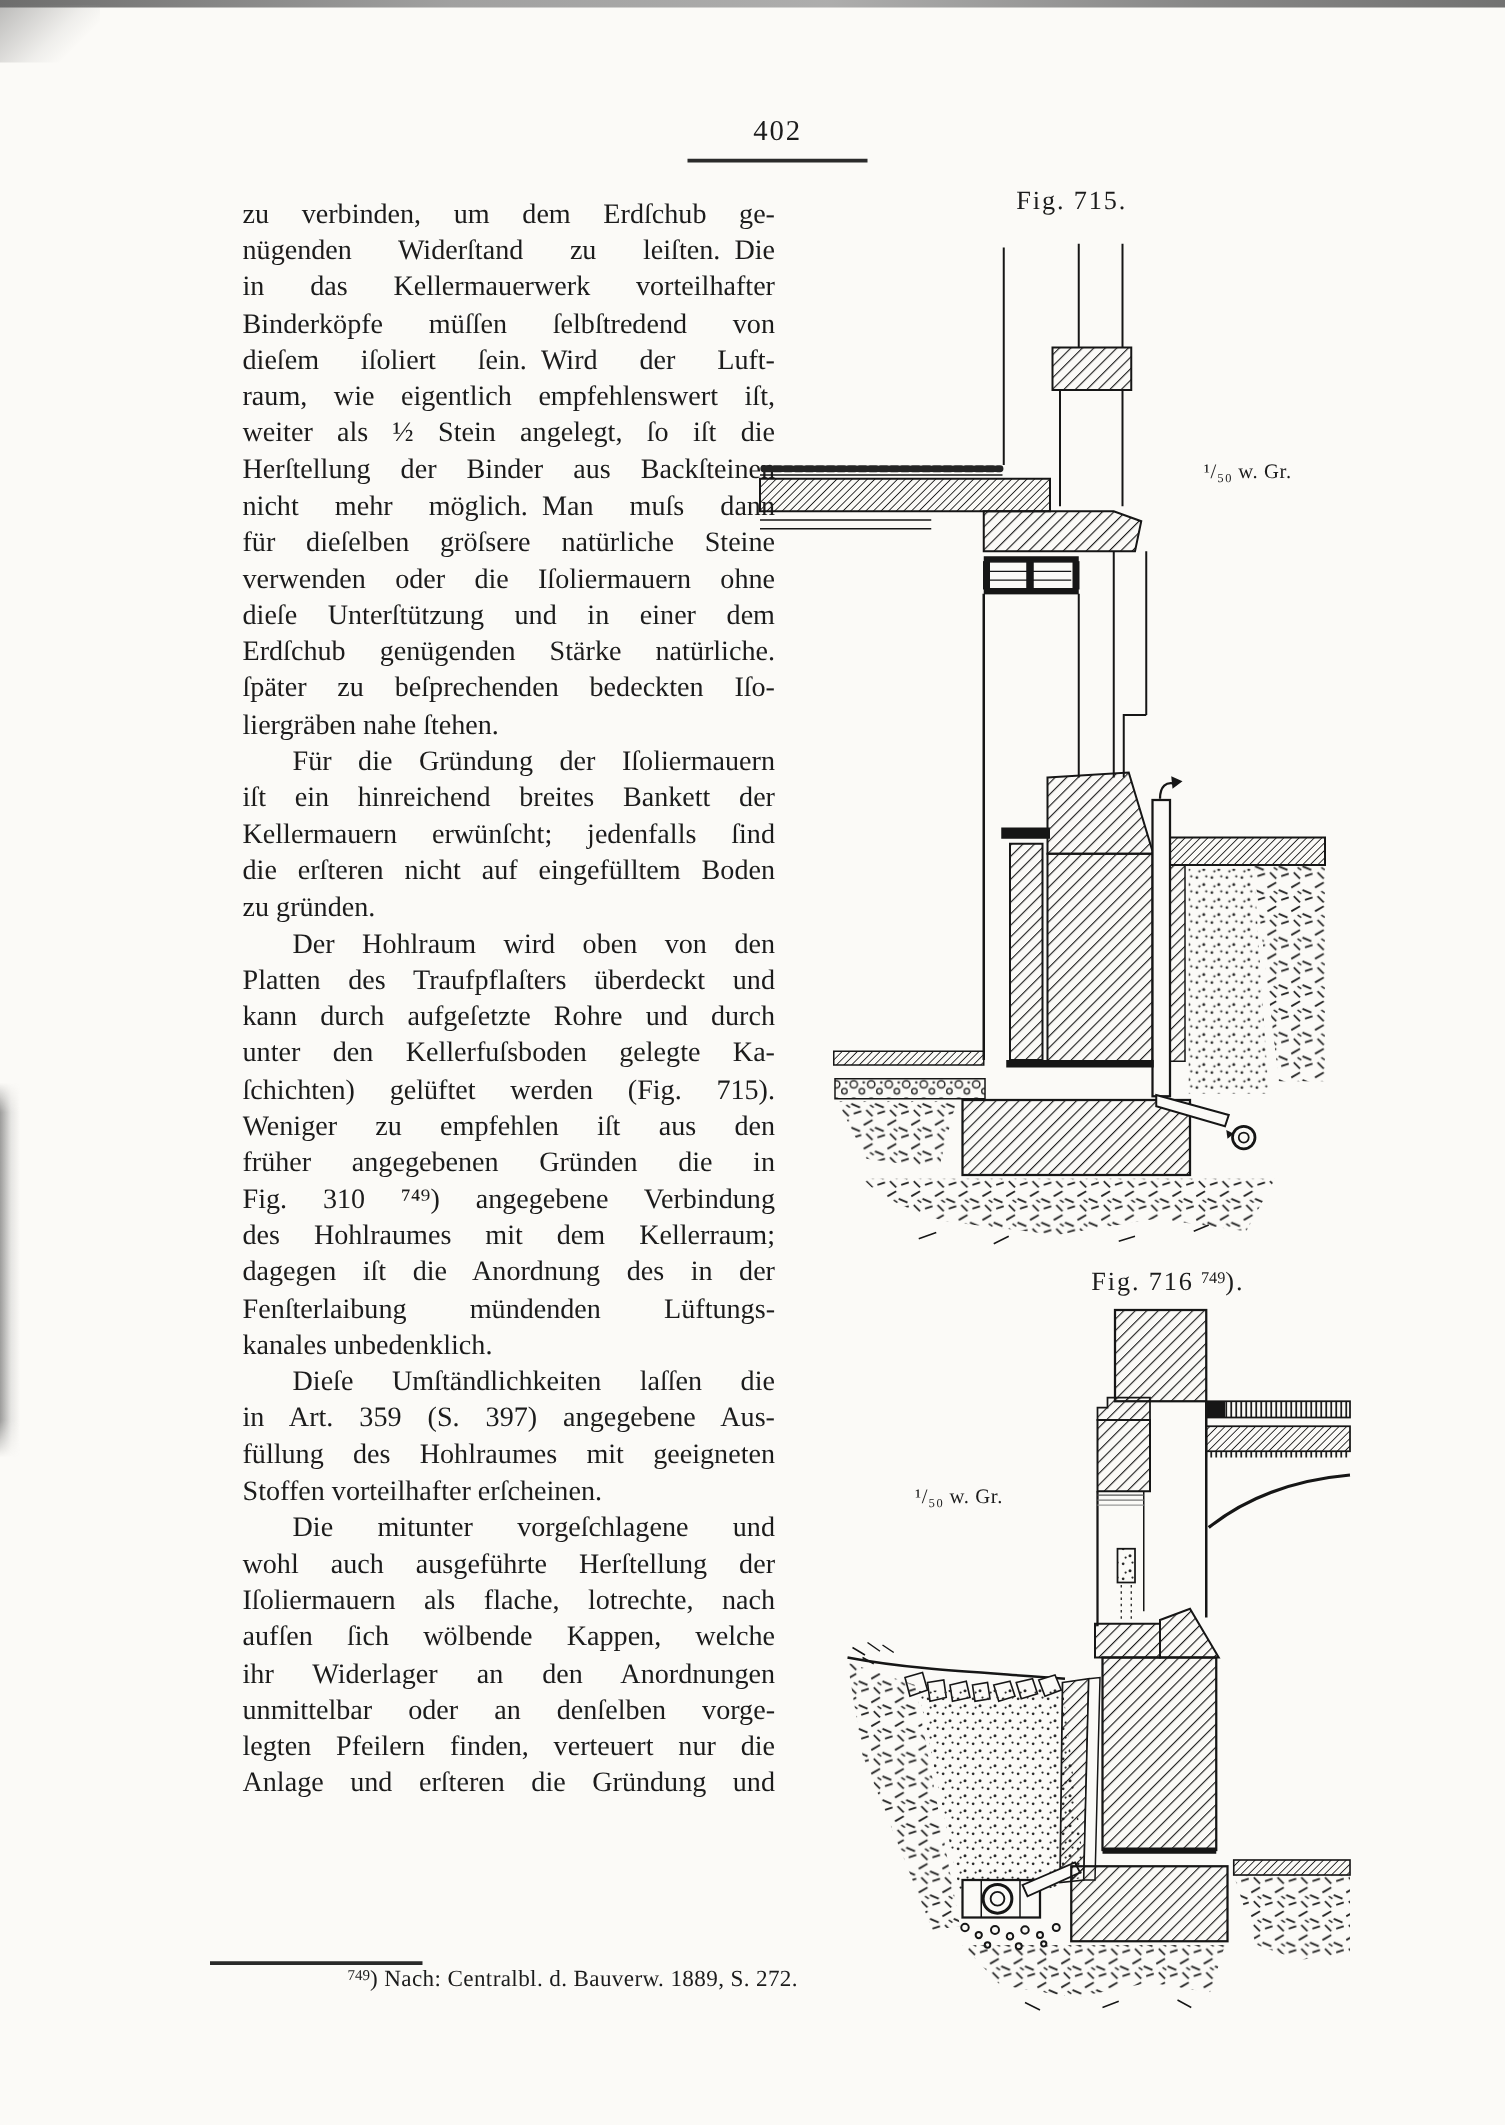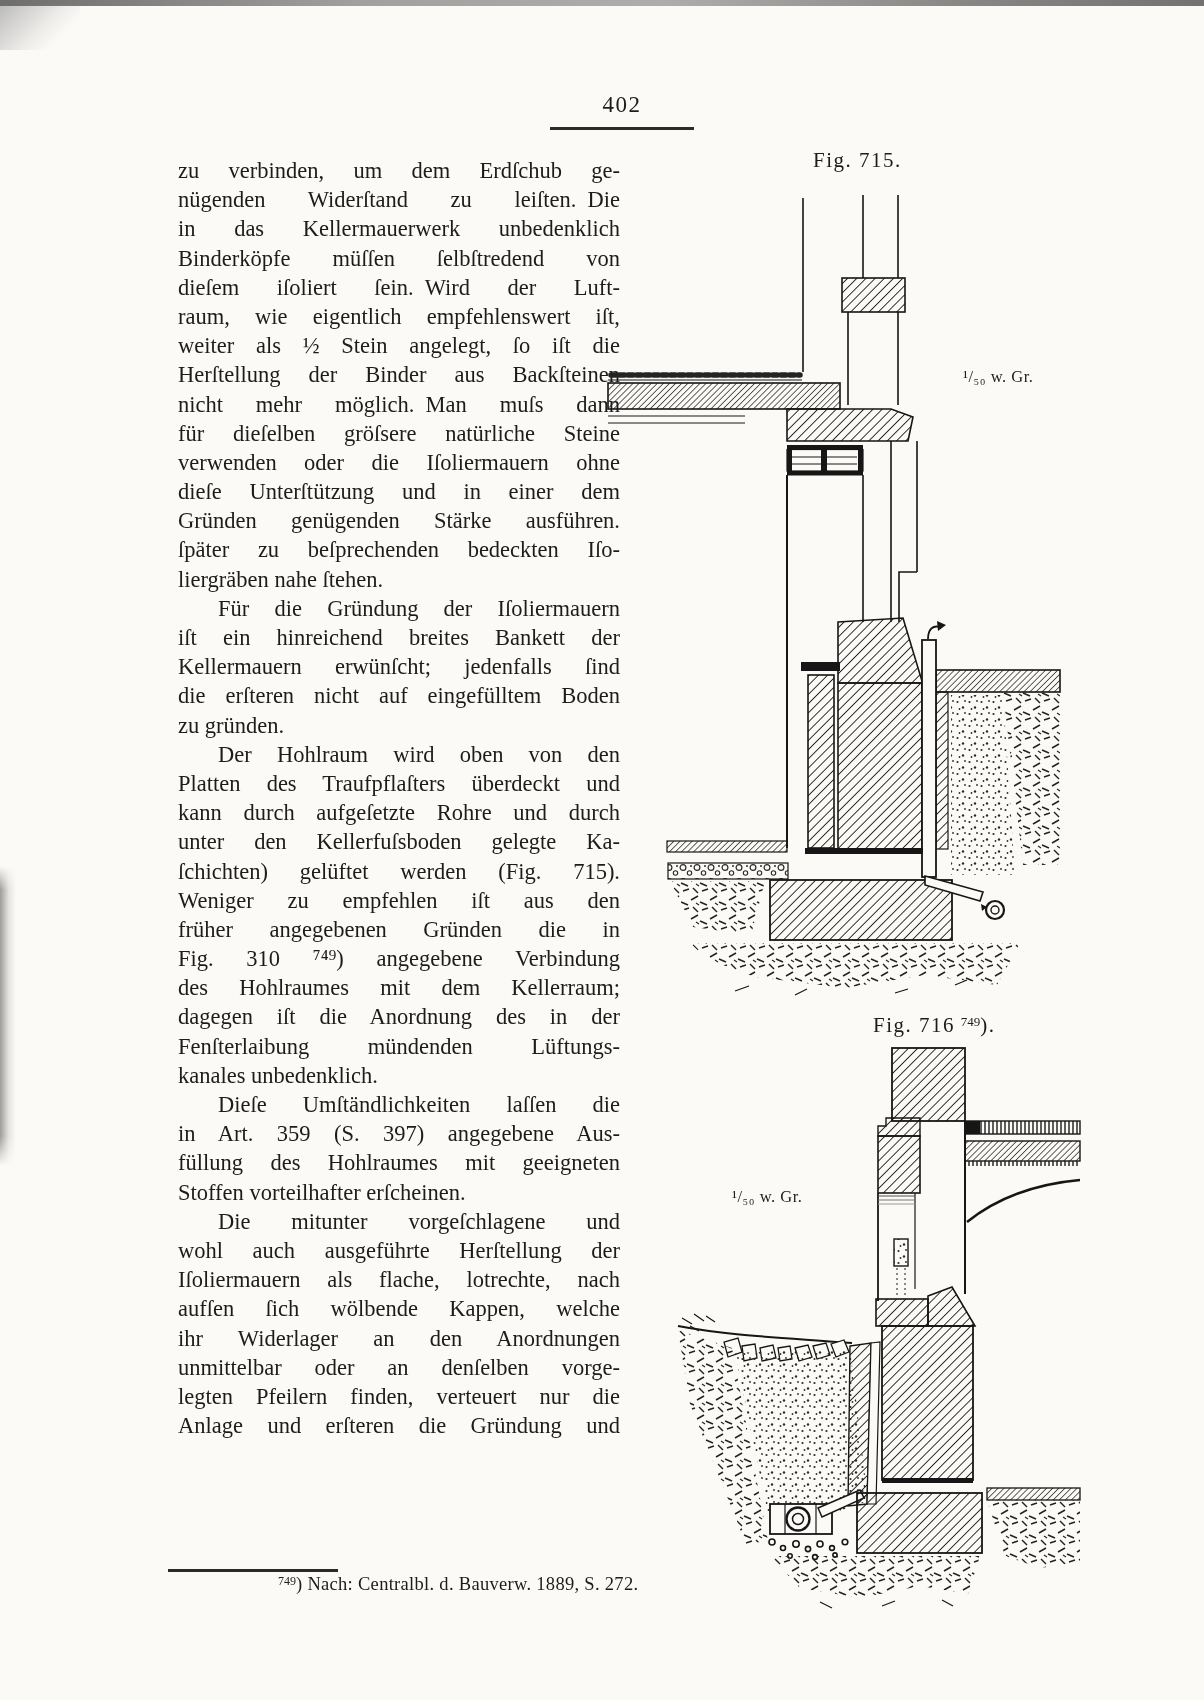--- a/index.html
+++ b/index.html
@@ -18,21 +18,21 @@
     mask-image:linear-gradient(to bottom,transparent,#000 8%,#000 90%,transparent);}
 
   
   .pagenum{position:absolute;left:552px;top:92px;width:140px;text-align:center;
     font-size:23px;letter-spacing:1.5px;}
   .pagerule{position:absolute;left:550px;top:127px;width:144px;height:2.5px;background:#2b2b2b;}
 
   
   .textcol{position:absolute;left:178px;top:156px;width:442px;}
   .line{height:29.2px;line-height:29.2px;font-size:22.5px;overflow:hidden;
-        text-align:left;}
+        text-align:left;margin-left:16px;}
   .line.jl{text-align:justify;}
   .line.jl::after{content:"";display:inline-block;width:100%;height:0;}
   .para.indent .line:first-child{text-indent:40px;}
 
   
   .figure{position:absolute;}
   .fig-label{position:absolute;font-size:21px;letter-spacing:1.5px;white-space:nowrap;}
   .fig-scale{position:absolute;font-size:16.5px;letter-spacing:.5px;white-space:nowrap;text-align:center;}
   .sup{font-size:13px;position:relative;top:-6px;letter-spacing:0;}
   .figure svg{position:absolute;left:0;top:0;}
@@ -51,31 +51,31 @@
   <div class="scan-corner"></div>
   <div class="scan-gutter"></div>
 
   <div class="pagenum">402</div>
   <div class="pagerule"></div>
 
   <div class="textcol">
       <div class="para">
         <div class="line jl">zu verbinden, um dem Erdſchub ge-</div>
         <div class="line jl">nügenden Widerſtand zu leiſten. Die</div>
-        <div class="line jl">in das Kellermauerwerk unbedenklich</div>
+        <div class="line jl">in das Kellermauerwerk vorteilhafter</div>
         <div class="line jl">Binderköpfe müſſen ſelbſtredend von</div>
         <div class="line jl">dieſem iſoliert ſein. Wird der Luft-</div>
         <div class="line jl">raum, wie eigentlich empfehlenswert iſt,</div>
         <div class="line jl">weiter als ½ Stein angelegt, ſo iſt die</div>
         <div class="line jl">Herſtellung der Binder aus Backſteinen</div>
         <div class="line jl">nicht mehr möglich. Man muſs dann</div>
         <div class="line jl">für dieſelben gröſsere natürliche Steine</div>
         <div class="line jl">verwenden oder die Iſoliermauern ohne</div>
         <div class="line jl">dieſe Unterſtützung und in einer dem</div>
-        <div class="line jl">Gründen genügenden Stärke ausführen.</div>
+        <div class="line jl">Erdſchub genügenden Stärke natürliche.</div>
         <div class="line jl">ſpäter zu beſprechenden bedeckten Iſo-</div>
         <div class="line">liergräben nahe ſtehen.</div>
       </div>
       <div class="para indent">
         <div class="line jl">Für die Gründung der Iſoliermauern</div>
         <div class="line jl">iſt ein hinreichend breites Bankett der</div>
         <div class="line jl">Kellermauern erwünſcht; jedenfalls ſind</div>
         <div class="line jl">die erſteren nicht auf eingefülltem Boden</div>
         <div class="line">zu gründen.</div>
       </div>

